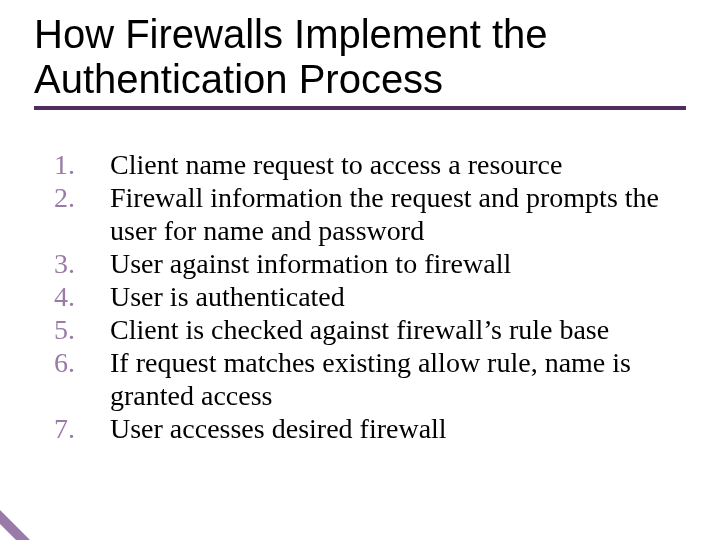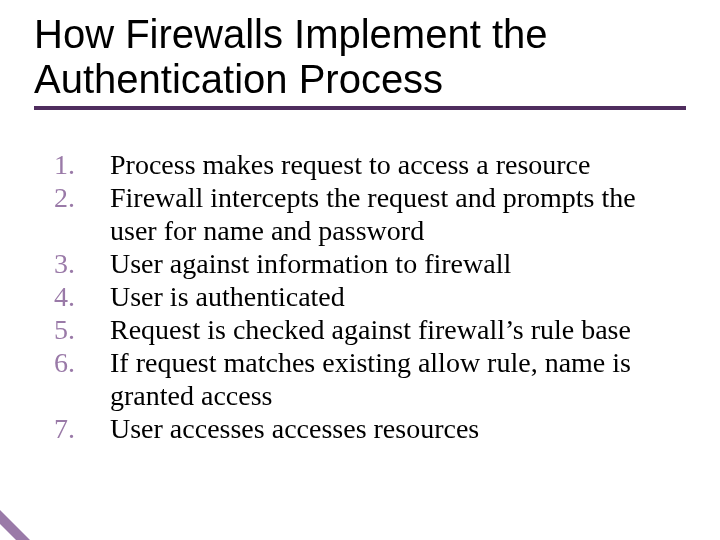--- a/index.html
+++ b/index.html
@@ -90,24 +90,24 @@
 </style>
 </head>
 <body>
 
 <div class="slide">
   <h1 class="title">How Firewalls Implement the Authentication Process</h1>
   <div class="underline"></div>
 
   <div class="body">
     <ol class="list">
-      <li><span>Process makes request to access a resource</span></li>
-      <li><span>Firewall intercepts the request and prompts the user for name and password</span></li>
+      <li><span>Client name request to access a resource</span></li>
+      <li><span>Firewall information the request and prompts the user for name and password</span></li>
       <li><span>User against information to firewall</span></li>
       <li><span>User is authenticated</span></li>
-      <li><span>Request is checked against firewall’s rule base</span></li>
+      <li><span>Client is checked against firewall’s rule base</span></li>
       <li><span>If request matches existing allow rule, name is granted access</span></li>
-      <li><span>User accesses accesses resources</span></li>
+      <li><span>User accesses desired firewall</span></li>
     </ol>
   </div>
 
   <div class="corner"></div>
 </div>
 
 </body></html>

